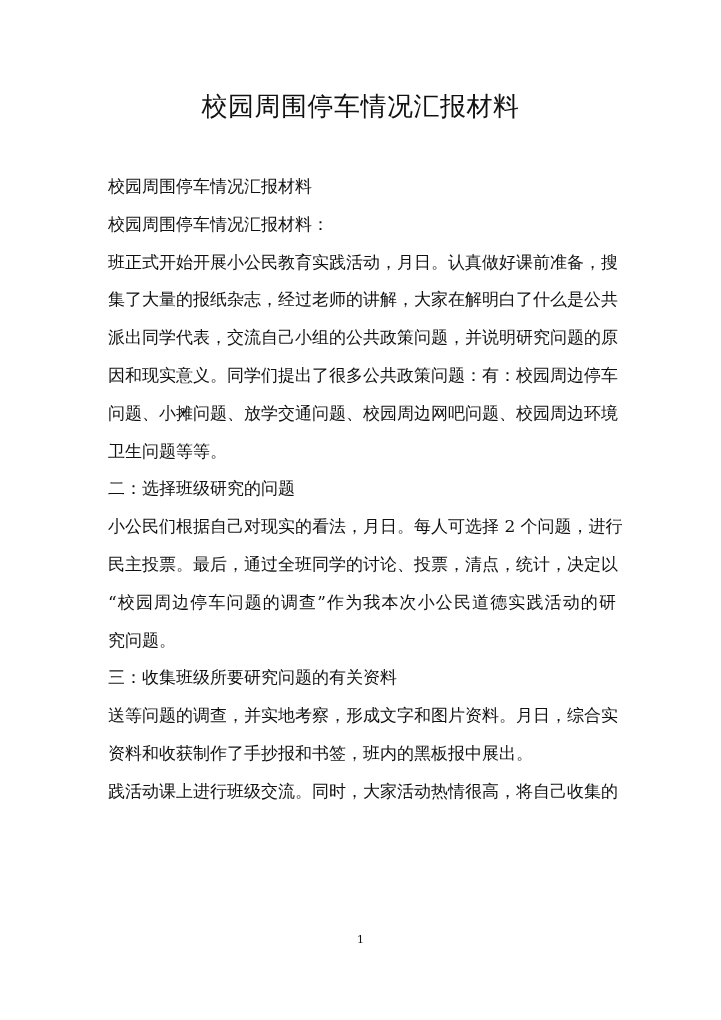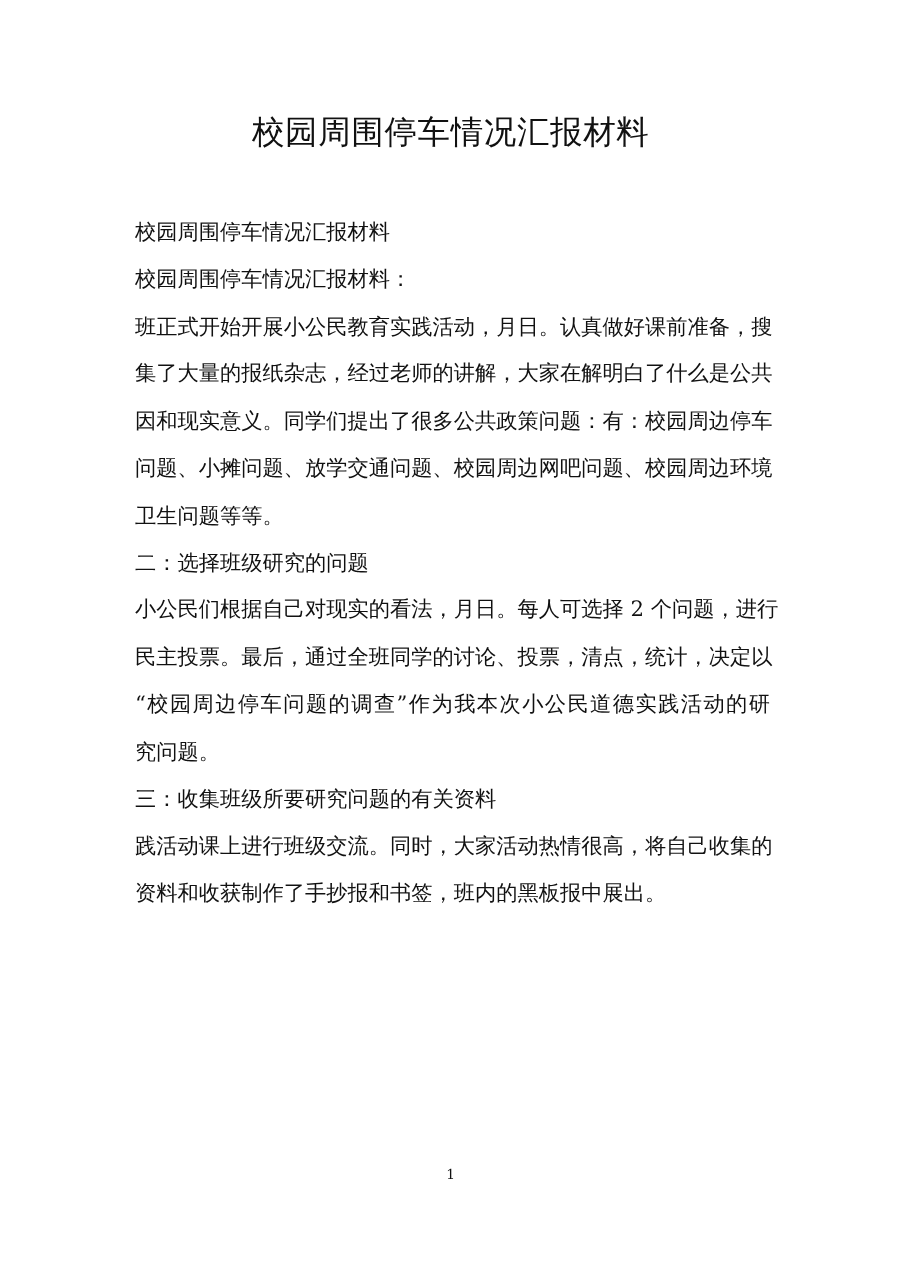--- a/index.html
+++ b/index.html
@@ -67,27 +67,29 @@
 <body>
 
 <div class="page">
   <h1 class="doc-title">校园周围停车情况汇报材料</h1>
 
   <div class="body-text">
     <p class="line short">校园周围停车情况汇报材料</p>
     <p class="line short">校园周围停车情况汇报材料：</p>
     <p class="line">班正式开始开展小公民教育实践活动，月日。认真做好课前准备，搜</p>
     <p class="line">集了大量的报纸杂志，经过老师的讲解，大家在解明白了什么是公共</p>
+    <p class="line">派出同学代表，交流自己小组的公共政策问题，并说明研究问题的原</p>
     <p class="line">因和现实意义。同学们提出了很多公共政策问题：有：校园周边停车</p>
     <p class="line">问题、小摊问题、放学交通问题、校园周边网吧问题、校园周边环境</p>
     <p class="line short">卫生问题等等。</p>
     <p class="line short">二：选择班级研究的问题</p>
     <p class="line">小公民们根据自己对现实的看法，月日。每人可选择 2 个问题，进行</p>
     <p class="line">民主投票。最后，通过全班同学的讨论、投票，清点，统计，决定以</p>
     <p class="line">“校园周边停车问题的调查”作为我本次小公民道德实践活动的研</p>
     <p class="line short">究问题。</p>
     <p class="line short">三：收集班级所要研究问题的有关资料</p>
+    <p class="line">送等问题的调查，并实地考察，形成文字和图片资料。月日，综合实</p>
+    <p class="line short">资料和收获制作了手抄报和书签，班内的黑板报中展出。</p>
     <p class="line">践活动课上进行班级交流。同时，大家活动热情很高，将自己收集的</p>
-    <p class="line short">资料和收获制作了手抄报和书签，班内的黑板报中展出。</p>
   </div>
 
   <div class="page-number">1</div>
 </div>
 
 </body></html>

